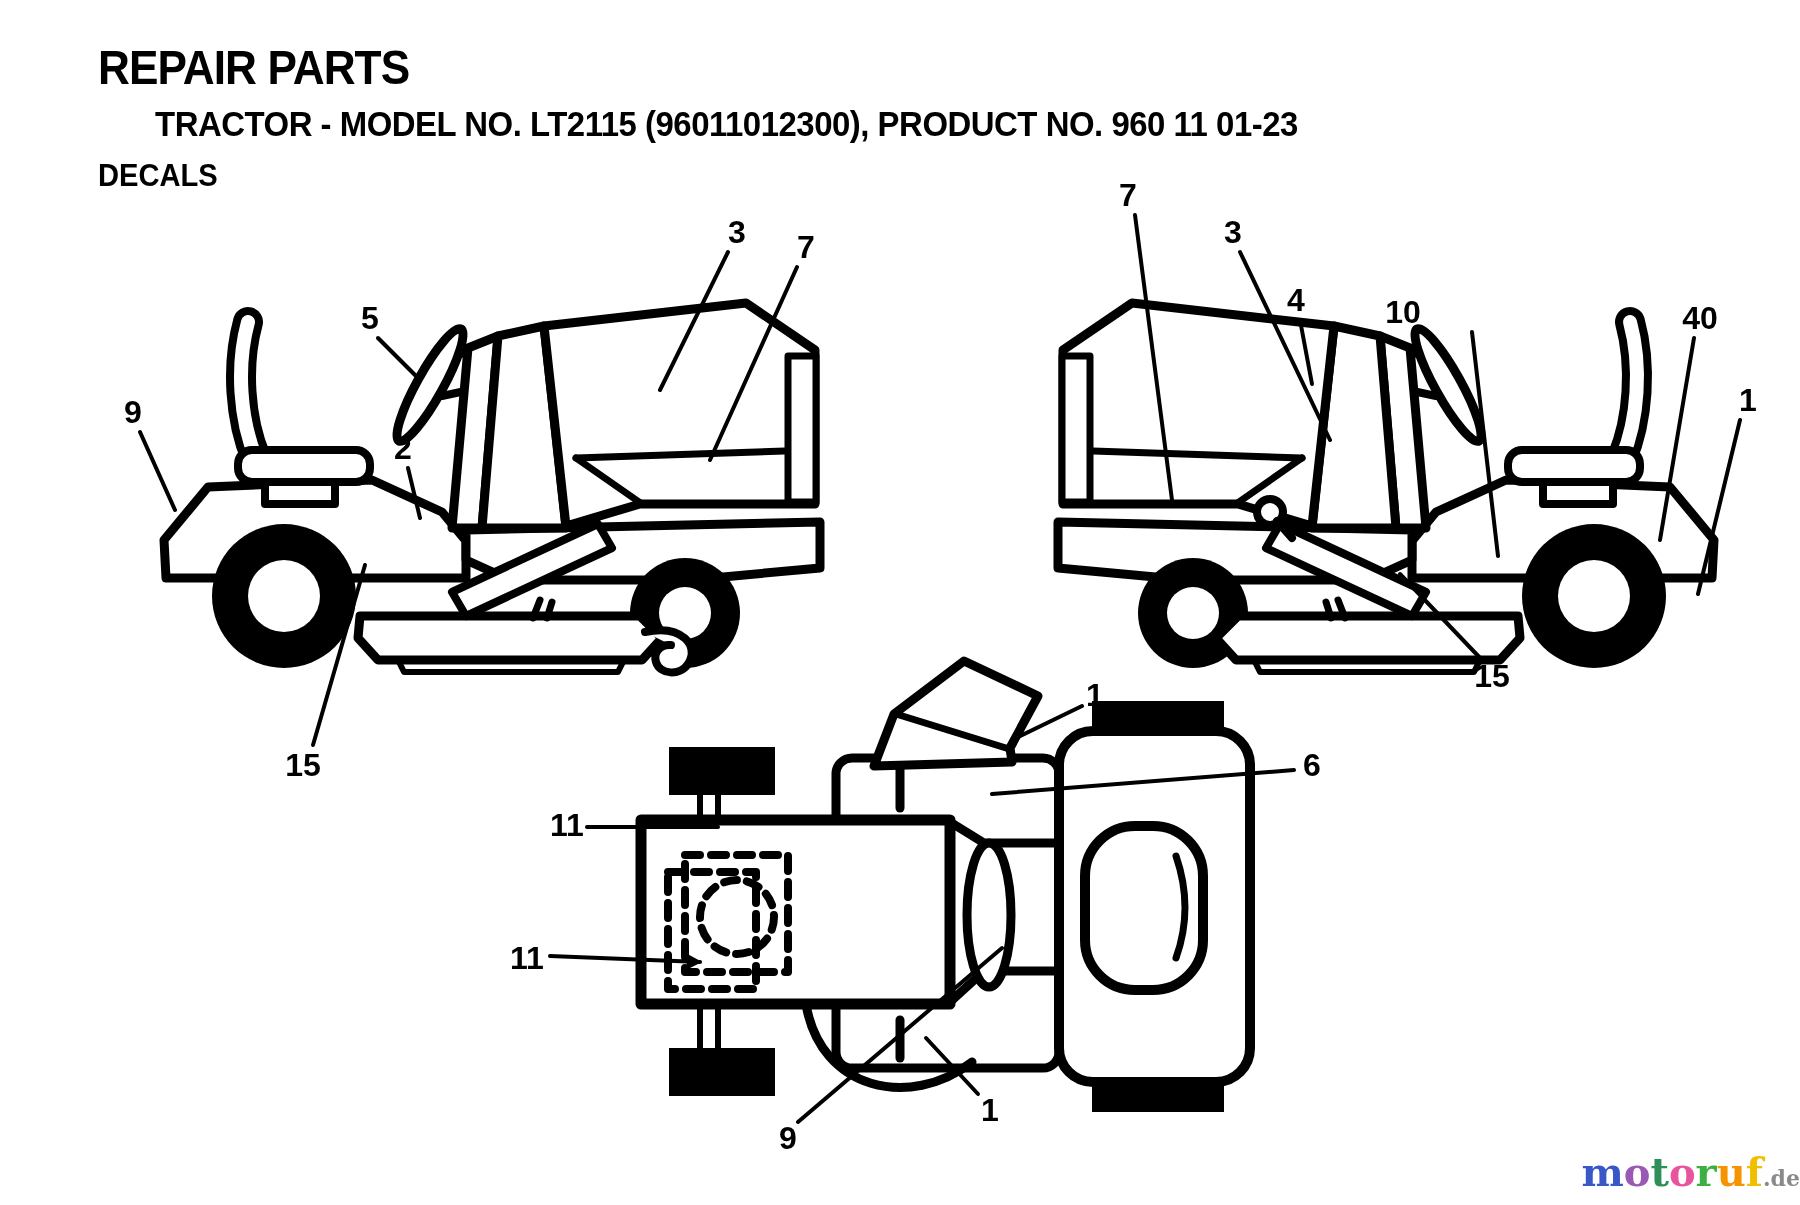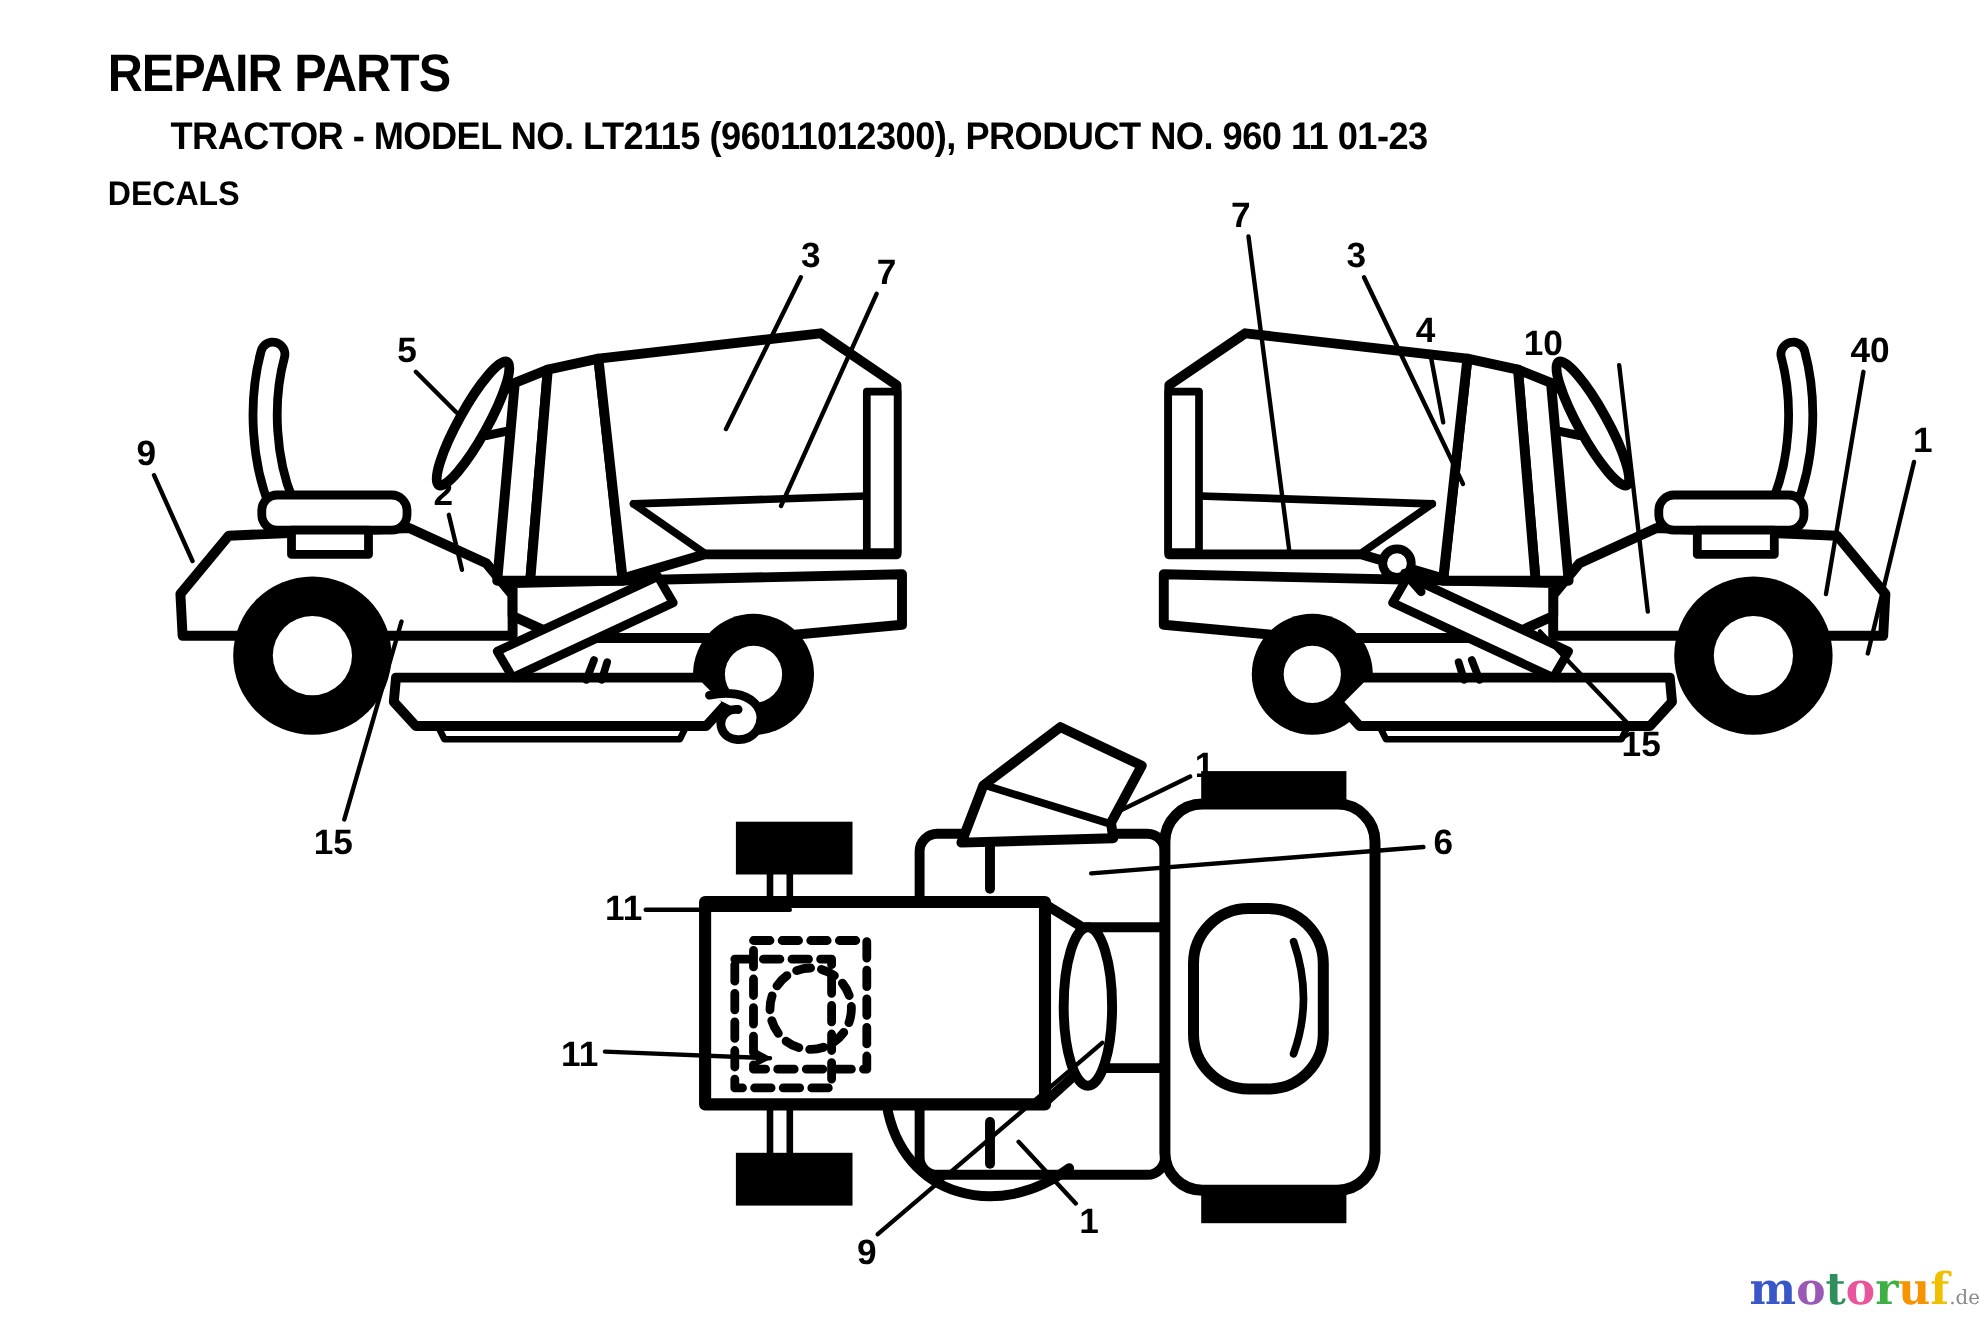--- a/index.html
+++ b/index.html
@@ -9,21 +9,21 @@
   .hdr-title{left:98px;top:40px;font-size:48px;letter-spacing:-1px;transform:scaleX(.92);}
   .hdr-sub{left:155px;top:104px;font-size:35px;letter-spacing:-.5px;transform:scaleX(.94);}
   .hdr-section{left:98px;top:158px;font-size:31px;transform:scaleX(.94);}
   .fig-svg{position:absolute;left:0;top:0;}
   .callout{position:absolute;transform:translate(-50%,-50%);font-size:32px;font-weight:bold;
            line-height:1;white-space:nowrap;}
   .watermark{position:absolute;left:1628px;top:1148px;width:172px;height:52px;
              display:flex;align-items:baseline;justify-content:flex-end;
              font-family:"DejaVu Serif",serif;font-weight:bold;}
   .watermark span.l{font-size:40px;}
-  .watermark span.suf{font-size:18px;font-weight:normal;}
+  .watermark span.suf{font-size:22px;font-weight:bold;}
 </style>
 </head>
 <body>
 
 <div class="stage">
 
   <div class="hdr hdr-title">REPAIR PARTS</div>
   <div class="hdr hdr-sub">TRACTOR - MODEL NO. LT2115 (96011012300), PRODUCT NO. 960 11 01-23</div>
   <div class="hdr hdr-section">DECALS</div>
 

